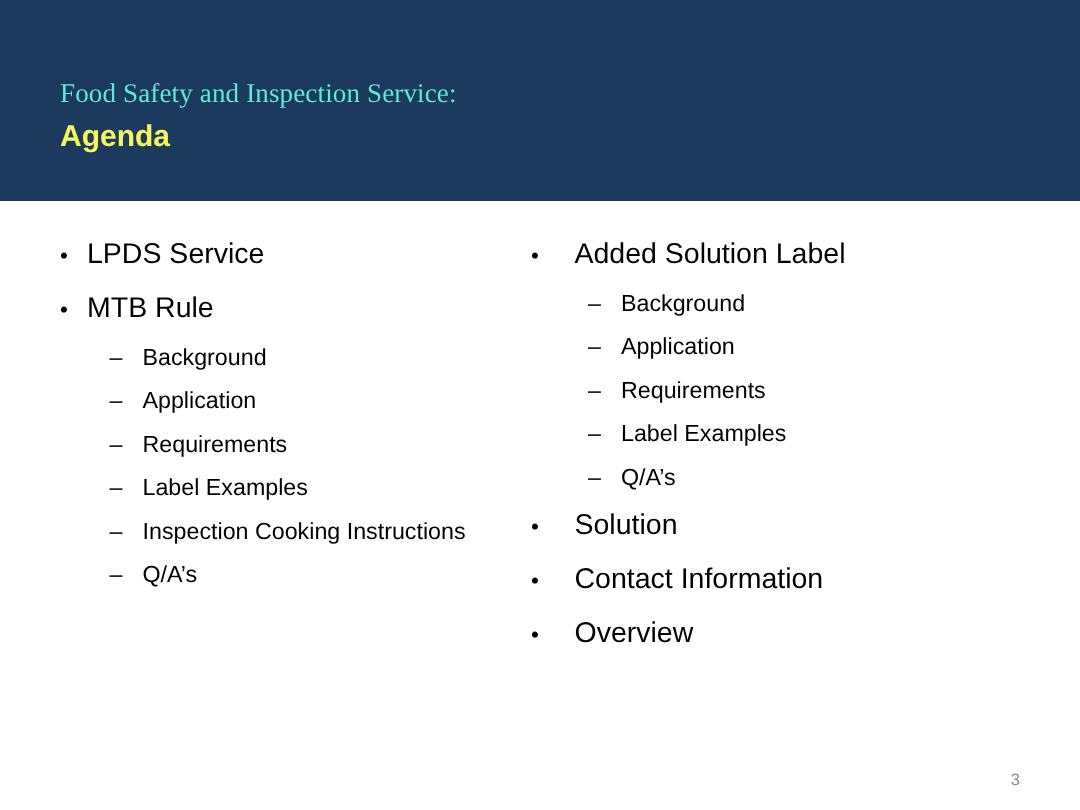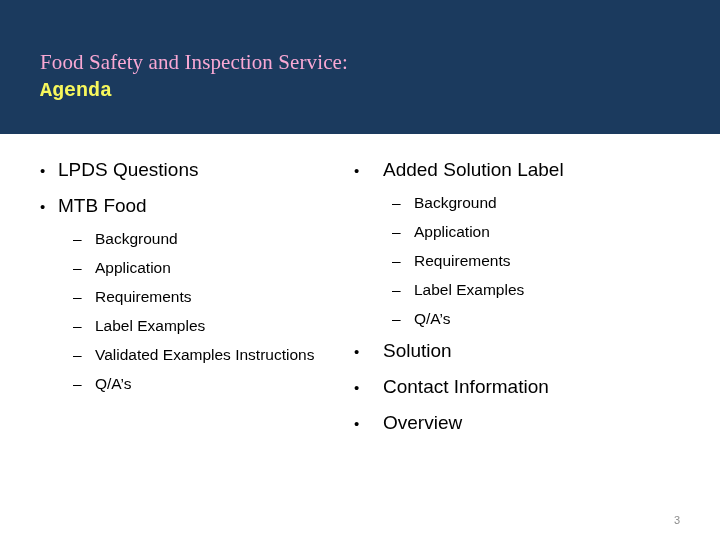--- a/index.html
+++ b/index.html
@@ -25,28 +25,28 @@
     height: 134px;
     background: #1b3a5e;
   }
   .banner-title-group {
     position: absolute;
     left: 40px;
     top: 52px;
   }
   .kicker {
     font-family: "Liberation Serif", "DejaVu Serif", serif;
-    font-size: 21px;
+    font-size: 18px;
     line-height: 20px;
-    color: #f9a8d4;
+    color: #5eead4;
     letter-spacing: 0.1px;
     white-space: nowrap;
   }
   .headline {
-    font-family: Liberation Mono, monospace;
+    font-family: Liberation Sans, sans-serif;
     font-size: 20px;
     line-height: 26px;
     font-weight: bold;
     color: #f7f75c;
     margin-top: 6px;
     white-space: nowrap;
   }
 
   
   .col {
@@ -113,45 +113,45 @@
   <div class="banner">
     <div class="banner-title-group">
       <div class="kicker">Food Safety and Inspection Service:</div>
       <div class="headline">Agenda</div>
     </div>
   </div>
 
   <div class="col col-left">
       <div class="li l1">
         <span class="mark">•</span>
-        <span class="txt">LPDS Questions</span>
+        <span class="txt">LPDS Service</span>
       </div>
       <div class="li l1">
         <span class="mark">•</span>
-        <span class="txt">MTB Food</span>
+        <span class="txt">MTB Rule</span>
       </div>
       <div class="li l2">
         <span class="mark">–</span>
         <span class="txt">Background</span>
       </div>
       <div class="li l2">
         <span class="mark">–</span>
         <span class="txt">Application</span>
       </div>
       <div class="li l2">
         <span class="mark">–</span>
         <span class="txt">Requirements</span>
       </div>
       <div class="li l2">
         <span class="mark">–</span>
         <span class="txt">Label Examples</span>
       </div>
       <div class="li l2">
         <span class="mark">–</span>
-        <span class="txt">Validated Examples Instructions</span>
+        <span class="txt">Inspection Cooking Instructions</span>
       </div>
       <div class="li l2">
         <span class="mark">–</span>
         <span class="txt">Q/A’s</span>
       </div>
     </div>
 
   <div class="col col-right">
       <div class="li l1">
         <span class="mark">•</span>

